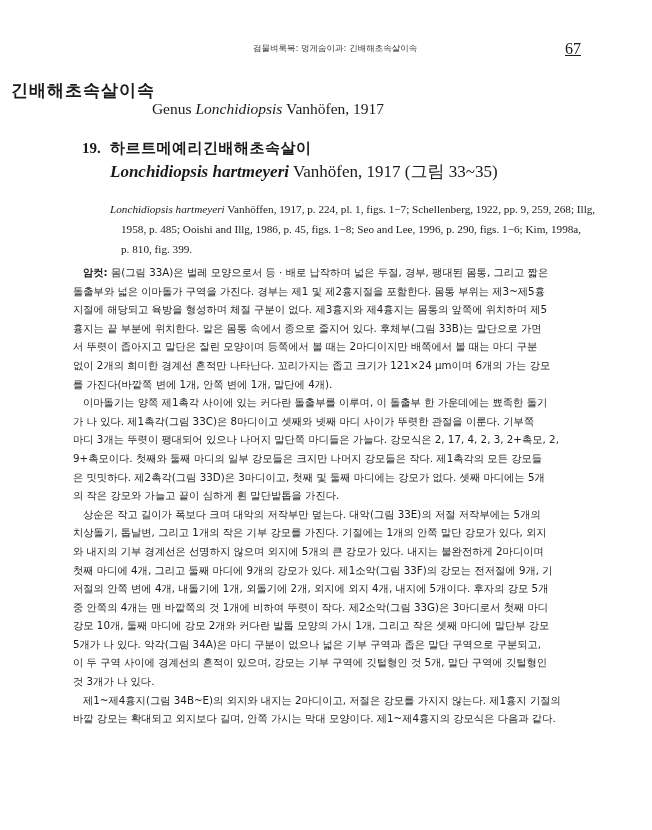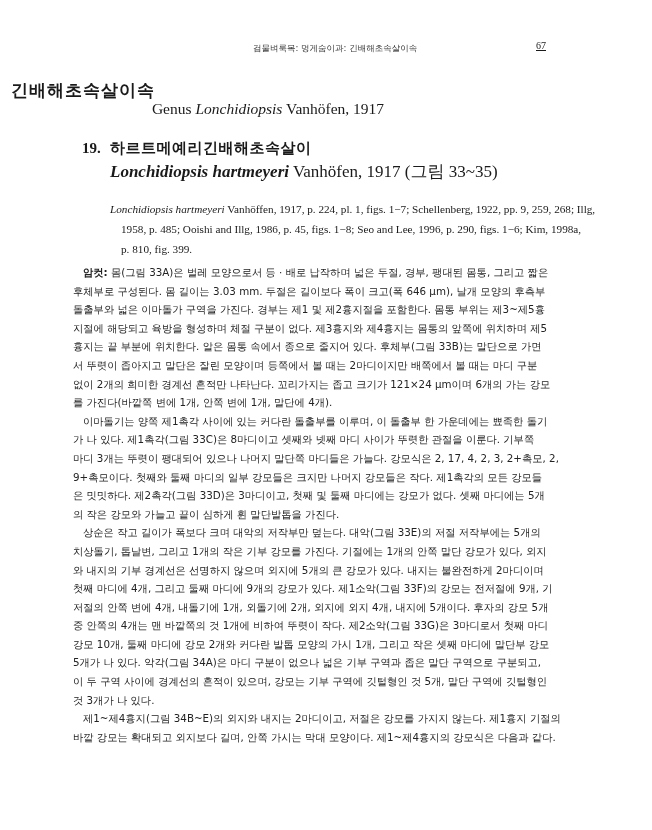--- a/index.html
+++ b/index.html
@@ -1,19 +1,19 @@
 <!DOCTYPE html>
 <html><head>
 <meta charset="utf-8">
 <style>
   html, body { margin: 0; padding: 0; background: #ffffff; }
   body { width: 652px; height: 830px; position: relative; overflow: hidden; color: #1a1a1a; font-family: "DejaVu Serif", "Liberation Serif", serif; }
   .page { position: absolute; left: 0; top: 0; width: 652px; height: 830px; padding-left: 6px; }
   .running-head { position: absolute; left: 253px; top: 43px; font-size: 8.5px; color: #333; font-family: "DejaVu Sans", sans-serif; letter-spacing: 0; }
-  .page-number { position: absolute; left: 536px; top: 40px; font-size: 10px; font-family: "Liberation Serif", serif; text-decoration: underline; }
+  .page-number { position: absolute; left: 565px; top: 40px; font-size: 16px; font-family: "Liberation Serif", serif; text-decoration: underline; }
   .genus-ko { position: absolute; left: 11px; width: 652px; top: 79px; text-align: left; font-size: 17px; font-weight: bold; font-family: "DejaVu Sans", sans-serif; letter-spacing: 1px; }
   .genus-en { position: absolute; left: 0; width: 536px; top: 100px; text-align: center; font-size: 15.5px; font-family: "Liberation Serif", serif; }
   .genus-en i { font-style: italic; }
   .sp-num { position: absolute; left: 82px; top: 140px; font-size: 15px; font-weight: bold; font-family: "Liberation Serif", serif; }
   .sp-ko { position: absolute; left: 110px; top: 139px; font-size: 15px; font-weight: bold; font-family: "DejaVu Sans", sans-serif; letter-spacing: 0.5px; }
   .sp-en { position: absolute; left: 110px; top: 160px; font-size: 17px; font-family: "Liberation Serif", serif; }
   .sp-en .sci { font-style: italic; font-weight: bold; }
   .synonymy { position: absolute; left: 73px; top: 199px; width: 510px; font-size: 11.2px; line-height: 20px; font-family: "Liberation Serif", serif; text-indent: 0; margin-left: 37px; }
   .synonymy .line { display: block; white-space: nowrap; }
   .synonymy .indent { padding-left: 11px; }
@@ -38,21 +38,20 @@
   <div class="sp-en"><span class="sci">Lonchidiopsis hartmeyeri</span><span> Vanhöfen, 1917 (그림 33~35)</span></div>
 
   <div class="synonymy">
     <span class="line"><i>Lonchidiopsis hartmeyeri</i><span> Vanhöffen, 1917, p. 224, pl. 1, figs. 1−7; Schellenberg, 1922, pp. 9, 259, 268; Illg,</span></span>
     <span class="line indent"><span>1958, p. 485; Ooishi and Illg, 1986, p. 45, figs. 1−8; Seo and Lee, 1996, p. 290, figs. 1−6; Kim, 1998a,</span></span>
     <span class="line indent"><span>p. 810, fig. 399.</span></span>
   </div>
 
   <div class="body">
     <span class="line ind"><b>암컷:</b><span> 몸(그림 33A)은 벌레 모양으로서 등 · 배로 납작하며 넓은 두절, 경부, 팽대된 몸통, 그리고 짧은</span></span>
-    <span class="line">후체부로 구성된다. 몸 길이는 3.03 mm. 두절은 길이보다 폭이 크고(폭 646 μm), 날개 모양의 후측부</span>
     <span class="line">돌출부와 넓은 이마돌가 구역을 가진다. 경부는 제1 및 제2흉지절을 포함한다. 몸통 부위는 제3~제5흉</span>
     <span class="line">지절에 해당되고 육방을 형성하며 체절 구분이 없다. 제3흉지와 제4흉지는 몸통의 앞쪽에 위치하며 제5</span>
     <span class="line">흉지는 끝 부분에 위치한다. 알은 몸통 속에서 종으로 줄지어 있다. 후체부(그림 33B)는 말단으로 가면</span>
     <span class="line">서 뚜렷이 좁아지고 말단은 잘린 모양이며 등쪽에서 볼 때는 2마디이지만 배쪽에서 볼 때는 마디 구분</span>
     <span class="line">없이 2개의 희미한 경계선 흔적만 나타난다. 꼬리가지는 좁고 크기가 121×24 μm이며 6개의 가는 강모</span>
     <span class="line">를 가진다(바깥쪽 변에 1개, 안쪽 변에 1개, 말단에 4개).</span>
     <span class="line ind">이마돌기는 양쪽 제1촉각 사이에 있는 커다란 돌출부를 이루며, 이 돌출부 한 가운데에는 뾰족한 돌기</span>
     <span class="line">가 나 있다. 제1촉각(그림 33C)은 8마디이고 셋째와 넷째 마디 사이가 뚜렷한 관절을 이룬다. 기부쪽</span>
     <span class="line">마디 3개는 뚜렷이 팽대되어 있으나 나머지 말단쪽 마디들은 가늘다. 강모식은 2, 17, 4, 2, 3, 2+촉모, 2,</span>
     <span class="line">9+촉모이다. 첫째와 둘째 마디의 일부 강모들은 크지만 나머지 강모들은 작다. 제1촉각의 모든 강모들</span>

